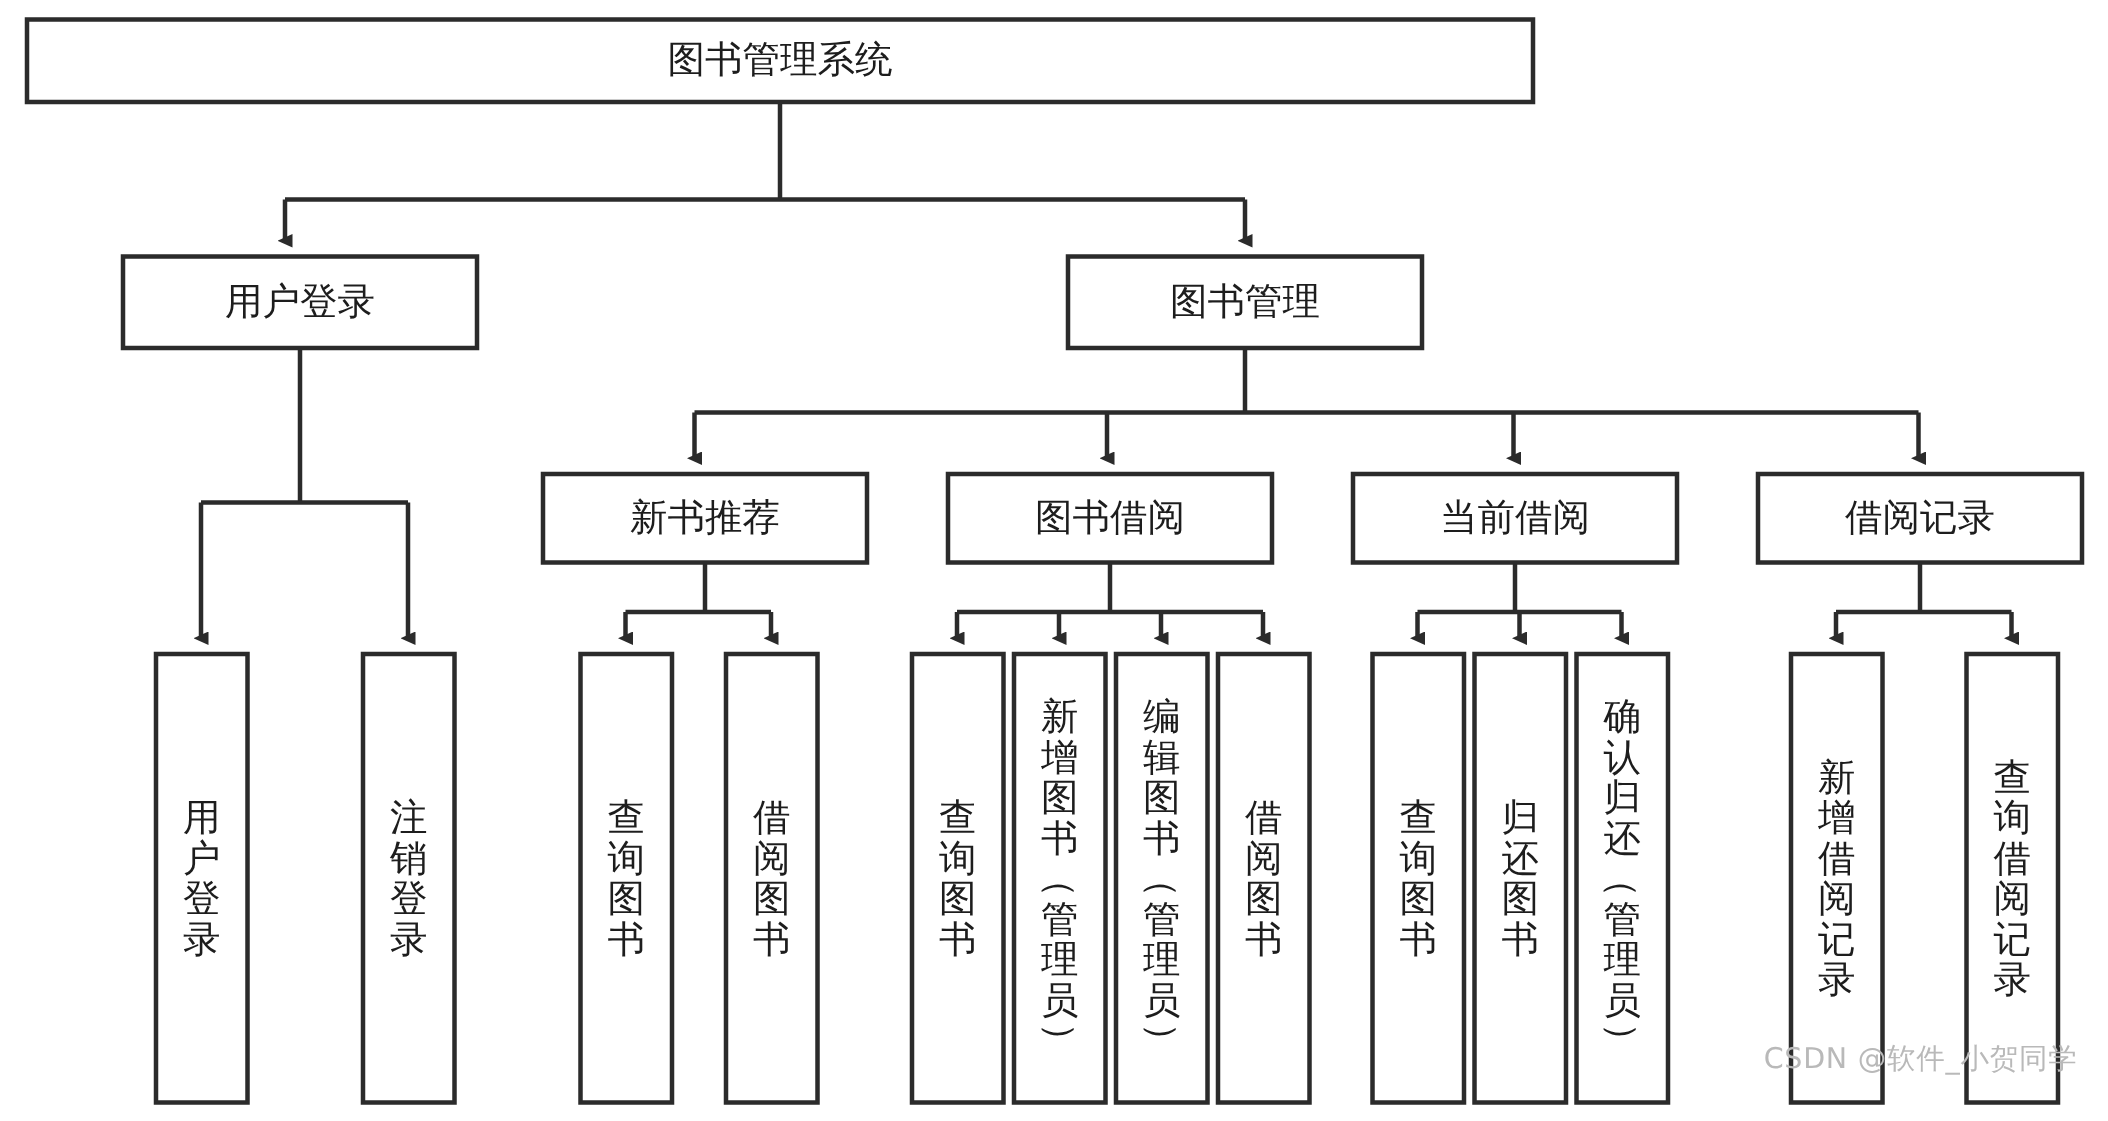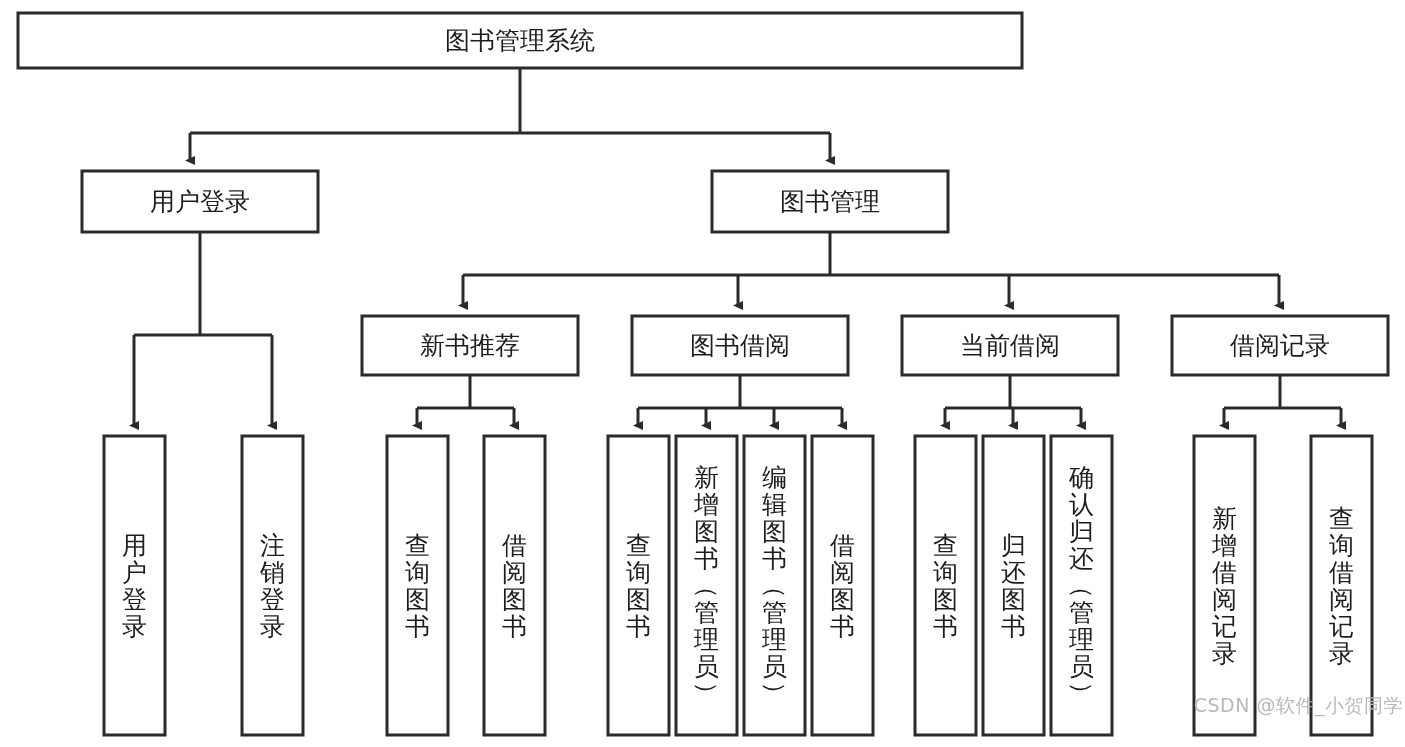--- a/index.html
+++ b/index.html
@@ -13,21 +13,21 @@
   .edge{stroke:#2b2b2b;stroke-width:3;fill:none;stroke-linecap:butt;}
   .node-label-h{
     font-family:"DejaVu Sans","Liberation Sans",sans-serif;
     font-size:25px;fill:#1d1d1d;text-anchor:middle;dominant-baseline:middle;
   }
   .node-label-v{
     font-family:"DejaVu Sans","Liberation Sans",sans-serif;
     font-size:25px;fill:#1d1d1d;text-anchor:middle;
   }
   .watermark{
-    position:absolute;right:2px;bottom:4px;
+    position:absolute;right:20px;bottom:4px;
     font-family:"DejaVu Sans","Liberation Sans",sans-serif;
     font-size:19px;color:#b9b9b9;letter-spacing:.5px;white-space:nowrap;
     pointer-events:none;
   }
 </style>
 </head>
 <body>
 
 <div id="stage">
   <svg id="diagram" viewBox="0 0 1405 747">

